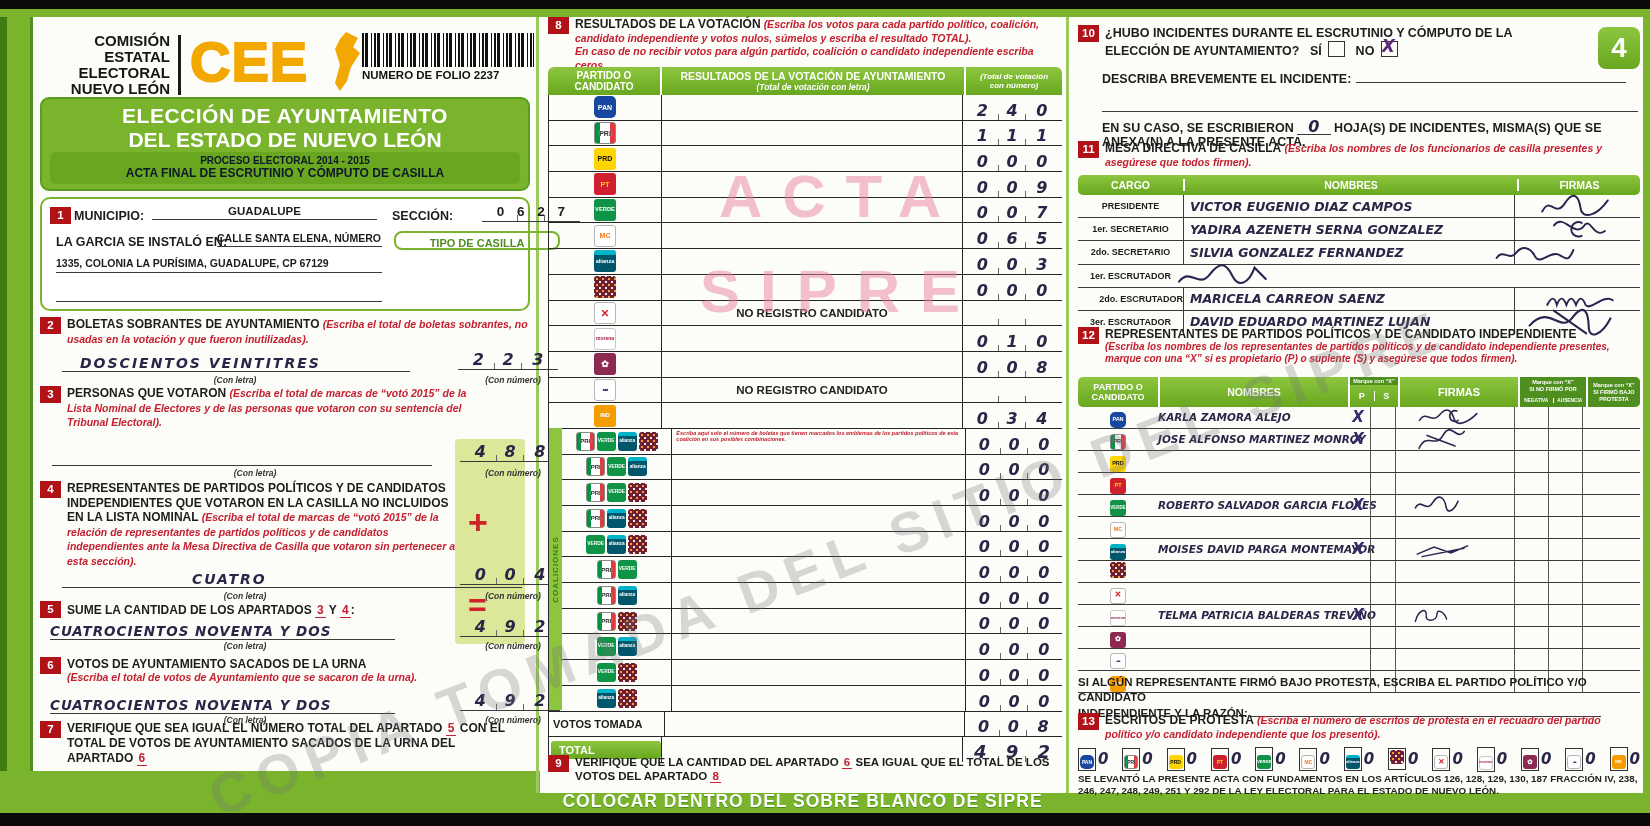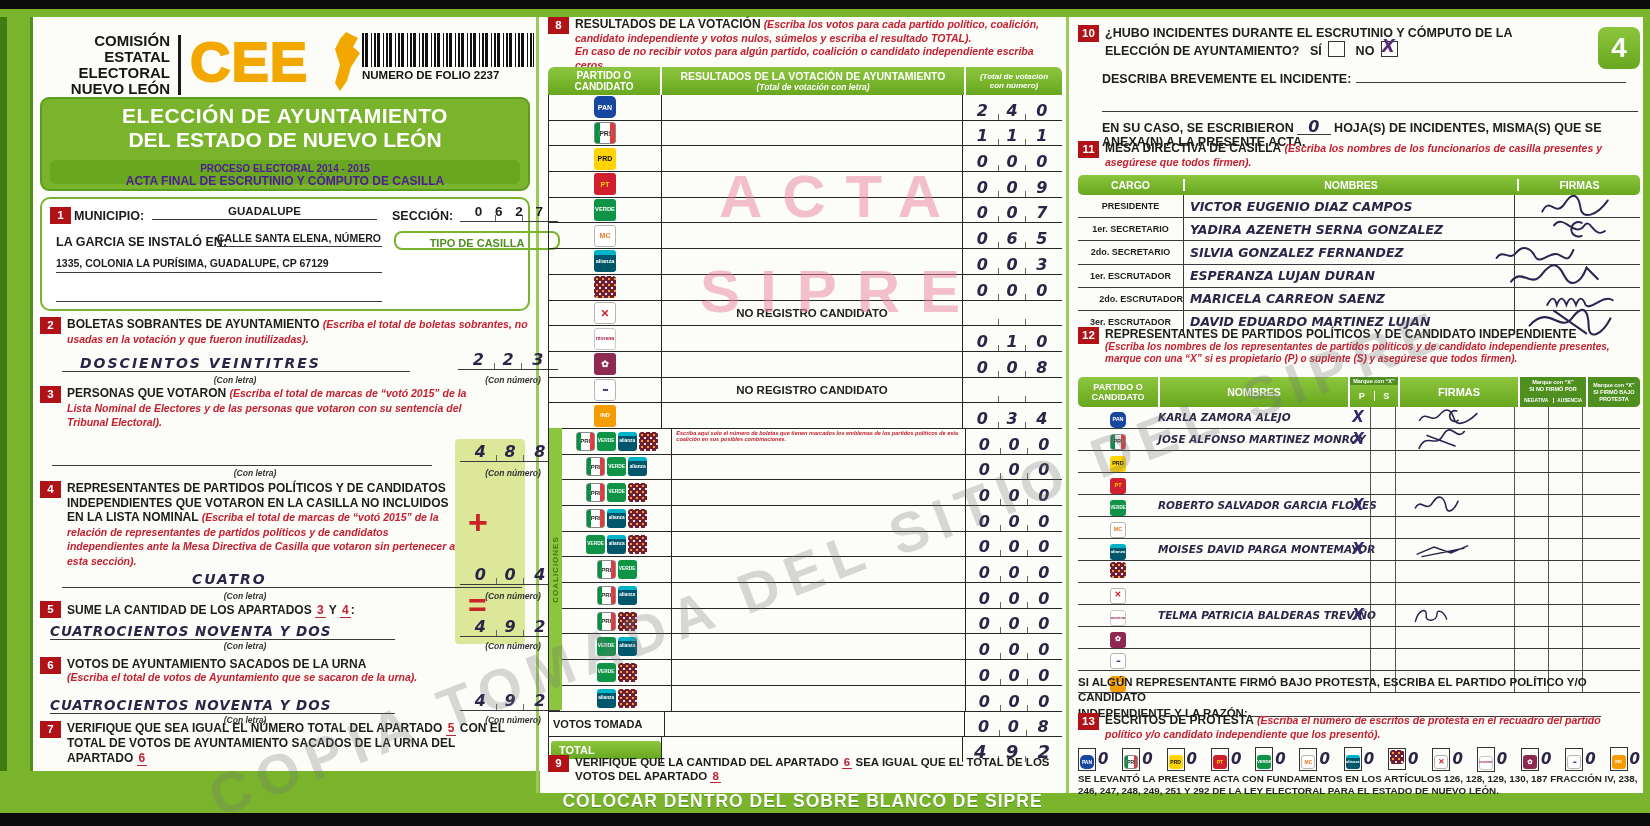--- a/index.html
+++ b/index.html
@@ -78,32 +78,32 @@
   </div>
   <svg class="abs" style="left:332px;top:22px;" width="34" height="62" viewBox="0 0 34 62">
     <path d="M14 1 L26 7 L21 16 L28 22 L19 36 L15 50 L8 60 L3 52 L8 34 L3 18 L8 8 Z" fill="#f3a800"></path>
   </svg>
   <div class="abs" style="left:362px;top:24px;width:172px;height:34px;background:repeating-linear-gradient(90deg,#101010 0 2px,#fff 2px 3px,#101010 3px 6px,#fff 6px 9px,#101010 9px 10px,#fff 10px 12px);"></div>
   <div class="abs" style="left:362px;top:60px;width:172px;font-size:11.5px;font-weight:bold;color:#111;">NUMERO DE FOLIO 2237</div>
 
   <div class="abs" style="left:40px;top:88px;width:490px;height:94px;background:#79b42c;border-radius:9px;border:2px solid #5a9e1e;box-sizing:border-box;">
     <div style="text-align:center;color:#fff;font-weight:bold;font-size:21px;margin-top:5px;letter-spacing:.5px;">ELECCIÓN DE AYUNTAMIENTO</div>
     <div style="text-align:center;color:#fff;font-weight:bold;font-size:21px;">DEL ESTADO DE NUEVO LEÓN</div>
-    <div style="position:absolute;left:8px;right:8px;bottom:5px;height:24px;background:#68a71f;border-radius:6px;text-align:center;color:#4c1d95;">
+    <div style="position:absolute;left:8px;right:8px;bottom:5px;height:32px;background:#68a71f;border-radius:6px;text-align:center;color:#0f172a;">
       <div style="font-size:10px;font-weight:bold;margin-top:3px;">PROCESO ELECTORAL  2014 - 2015</div>
       <div style="font-size:12px;font-weight:bold;">ACTA FINAL DE ESCRUTINIO Y CÓMPUTO DE CASILLA</div>
     </div>
   </div>
 
   <div class="abs" style="left:40px;top:188px;width:490px;height:114px;border:2.5px solid #79b42c;border-radius:10px;box-sizing:border-box;background:#fff;">
     <span class="sq" style="position:absolute;left:8px;top:8px;">1</span>
     <span class="bt" style="position:absolute;left:32px;top:10px;font-size:12.5px;">MUNICIPIO:</span>
     <span class="ul" style="position:absolute;left:110px;top:6px;width:225px;text-align:center;font-weight:bold;font-size:11.5px;padding-bottom:2px;">GUADALUPE</span>
     <span class="bt" style="position:absolute;left:350px;top:10px;font-size:12.5px;">SECCIÓN:</span>
-    <span class="ul ticks" style="position:absolute;left:418px;top:5px;width:98px;text-align:center;font-weight:bold;font-size:13.5px;word-spacing:9px;padding-bottom:2px;">0 6 2 7</span>
+    <span class="ul ticks" style="position:absolute;left:440px;top:5px;width:98px;text-align:center;font-weight:bold;font-size:13.5px;word-spacing:9px;padding-bottom:2px;">0 6 2 7</span>
     <span class="bt" style="position:absolute;left:14px;top:36px;font-size:12.5px;">LA GARCIA SE INSTALÓ EN:</span>
     <span class="ul" style="position:absolute;left:175px;top:33px;width:165px;font-size:10.5px;font-weight:bold;padding-bottom:2px;">CALLE SANTA ELENA, NÚMERO</span>
     <span class="ul" style="position:absolute;left:14px;top:58px;width:326px;font-size:10.5px;font-weight:bold;padding-bottom:3px;">1335, COLONIA LA PURÍSIMA, GUADALUPE, CP 67129</span>
     <span class="ul" style="position:absolute;left:14px;top:92px;width:326px;height:10px;"></span>
     <div style="position:absolute;left:352px;top:32px;width:166px;height:19px;border:2px solid #79b42c;border-radius:8px;text-align:center;box-sizing:border-box;">
       <span style="font-size:11px;font-weight:bold;color:#4e8f1f;line-height:15px;">TIPO DE CASILLA</span>
     </div>
   </div>
 
   <div class="abs hl" style="left:455px;top:430px;width:70px;height:205px;border-radius:4px;"></div>
@@ -499,21 +499,20 @@
           <div style="width:105px;text-align:center;font-weight:bold;font-size:9px;">2do. SECRETARIO</div>
           <div class="hw" style="width:332px;font-size:12.5px;border-left:1.3px solid #3a3a3a;border-right:1.3px solid #3a3a3a;align-self:stretch;display:flex;align-items:center;padding-left:6px;box-sizing:border-box;">SILVIA GONZALEZ FERNANDEZ</div>
           <div style="flex:1;position:relative;">
             <svg class="sig" width="100" height="24" viewBox="0 0 100 30" style="position:absolute;left:-30px;top:-10px;">
               <path d="M2 20 C 10 8, 18 24, 26 14 S 44 6, 50 18 S 70 10, 80 16 S 92 24, 98 10"></path>
             </svg>
           </div>
         </div>
       <div class="repr">
           <div style="width:105px;text-align:center;font-weight:bold;font-size:9px;">1er. ESCRUTADOR</div>
-          <div class="hw" style="width:332px;font-size:12.5px;border-left:1.3px solid #3a3a3a;border-right:1.3px solid #3a3a3a;align-self:stretch;display:flex;align-items:center;padding-left:6px;box-sizing:border-box;">ESPERANZA LUJAN DURAN</div>
           <div style="flex:1;position:relative;">
             <svg class="sig" width="110" height="26" viewBox="0 0 110 30" style="position:absolute;left:-15px;top:-13px;transform:rotate(-4deg);">
               <path d="M4 18 C 18 2, 26 28, 40 12 S 60 2, 66 16 S 84 26, 92 8 L 104 22"></path>
             </svg>
           </div>
         </div>
       <div class="repr">
           <div style="width:105px;text-align:right;font-weight:bold;font-size:9px;">2do. ESCRUTADOR</div>
           <div class="hw" style="width:332px;font-size:12.5px;border-left:1.3px solid #3a3a3a;border-right:1.3px solid #3a3a3a;align-self:stretch;display:flex;align-items:center;padding-left:6px;box-sizing:border-box;">MARICELA CARREON SAENZ</div>
           <div style="flex:1;position:relative;">

